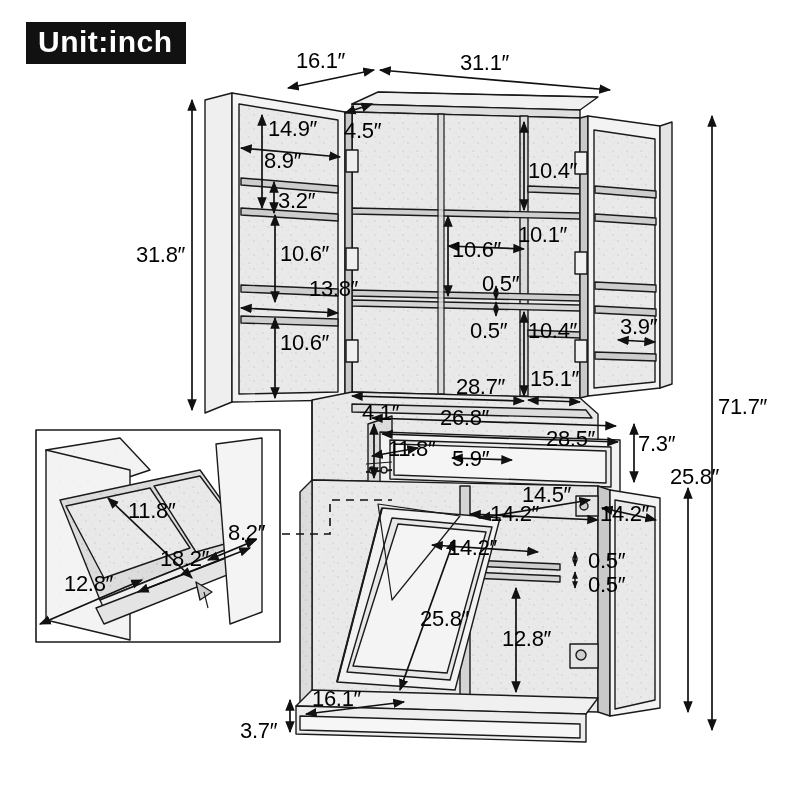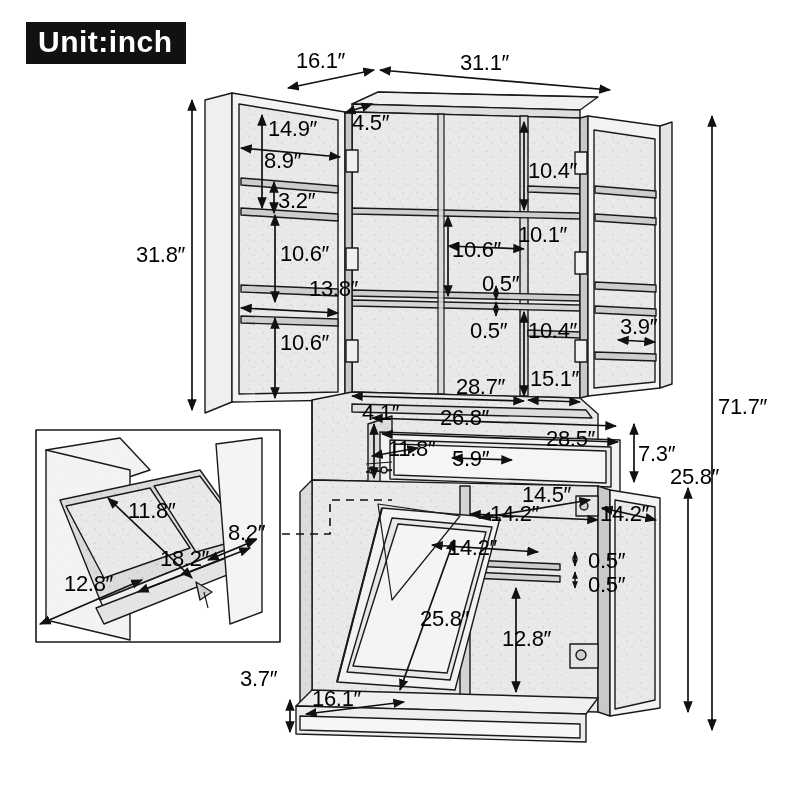--- a/index.html
+++ b/index.html
@@ -253,50 +253,50 @@
   <div class="dim" style="left:460px;top:52px;">31.1″</div>
   <div class="dim" style="left:136px;top:244px;text-align:center;">31.8″</div>
   <div class="dim" style="left:718px;top:396px;">71.7″</div>
 
   <div class="dim" style="left:268px;top:118px;">14.9″</div>
   <div class="dim" style="left:264px;top:150px;">8.9″</div>
   <div class="dim" style="left:278px;top:190px;">3.2″</div>
   <div class="dim" style="left:280px;top:243px;">10.6″</div>
   <div class="dim" style="left:276px;top:278px;margin-left:33px;">13.8″</div>
   <div class="dim" style="left:280px;top:332px;">10.6″</div>
-  <div class="dim" style="left:344px;top:112px;padding-left:8px;">4.5″</div>
+  <div class="dim" style="left:344px;top:120px;">4.5″</div>
 
   <div class="dim" style="left:528px;top:160px;">10.4″</div>
   <div class="dim" style="left:452px;top:239px;">10.6″</div>
   <div class="dim" style="left:518px;top:224px;">10.1″</div>
   <div class="dim" style="left:482px;top:273px;">0.5″</div>
   <div class="dim" style="left:470px;top:320px;">0.5″</div>
   <div class="dim" style="left:528px;top:320px;">10.4″</div>
   <div class="dim" style="left:424px;top:376px;margin-left:32px;">28.7″</div>
   <div class="dim" style="left:530px;top:368px;">15.1″</div>
   <div class="dim" style="left:620px;top:316px;">3.9″</div>
 
   <div class="dim" style="left:440px;top:399px;margin-top:8px;">26.8″</div>
   <div class="dim" style="left:352px;top:402px;padding-left:10px;">4.1″</div>
   <div class="dim" style="left:388px;top:438px;">11.8″</div>
   <div class="dim" style="left:546px;top:428px;">28.5″</div>
   <div class="dim" style="left:452px;top:448px;">5.9″</div>
-  <div class="dim" style="left:638px;top:443px;">7.3″</div>
+  <div class="dim" style="left:638px;top:433px;">7.3″</div>
   <div class="dim" style="left:670px;top:466px;">25.8″</div>
 
   <div class="dim" style="left:522px;top:484px;">14.5″</div>
   <div class="dim" style="left:490px;top:503px;">14.2″</div>
   <div class="dim" style="left:600px;top:503px;">14.2″</div>
   <div class="dim" style="left:448px;top:537px;">14.2″</div>
   <div class="dim" style="left:420px;top:608px;">25.8″</div>
   <div class="dim" style="left:588px;top:550px;">0.5″</div>
   <div class="dim" style="left:588px;top:574px;">0.5″</div>
   <div class="dim" style="left:502px;top:628px;">12.8″</div>
 
-  <div class="dim" style="left:240px;top:668px;">3.7″</div>
+  <div class="dim" style="left:240px;top:720px;">3.7″</div>
   <div class="dim" style="left:312px;top:688px;">16.1″</div>
 
   <div class="dim" style="left:128px;top:500px;">11.8″</div>
   <div class="dim" style="left:160px;top:548px;">18.2″</div>
   <div class="dim" style="left:228px;top:522px;">8.2″</div>
   <div class="dim" style="left:64px;top:573px;">12.8″</div>
 
 </div>
 
 </body></html>

